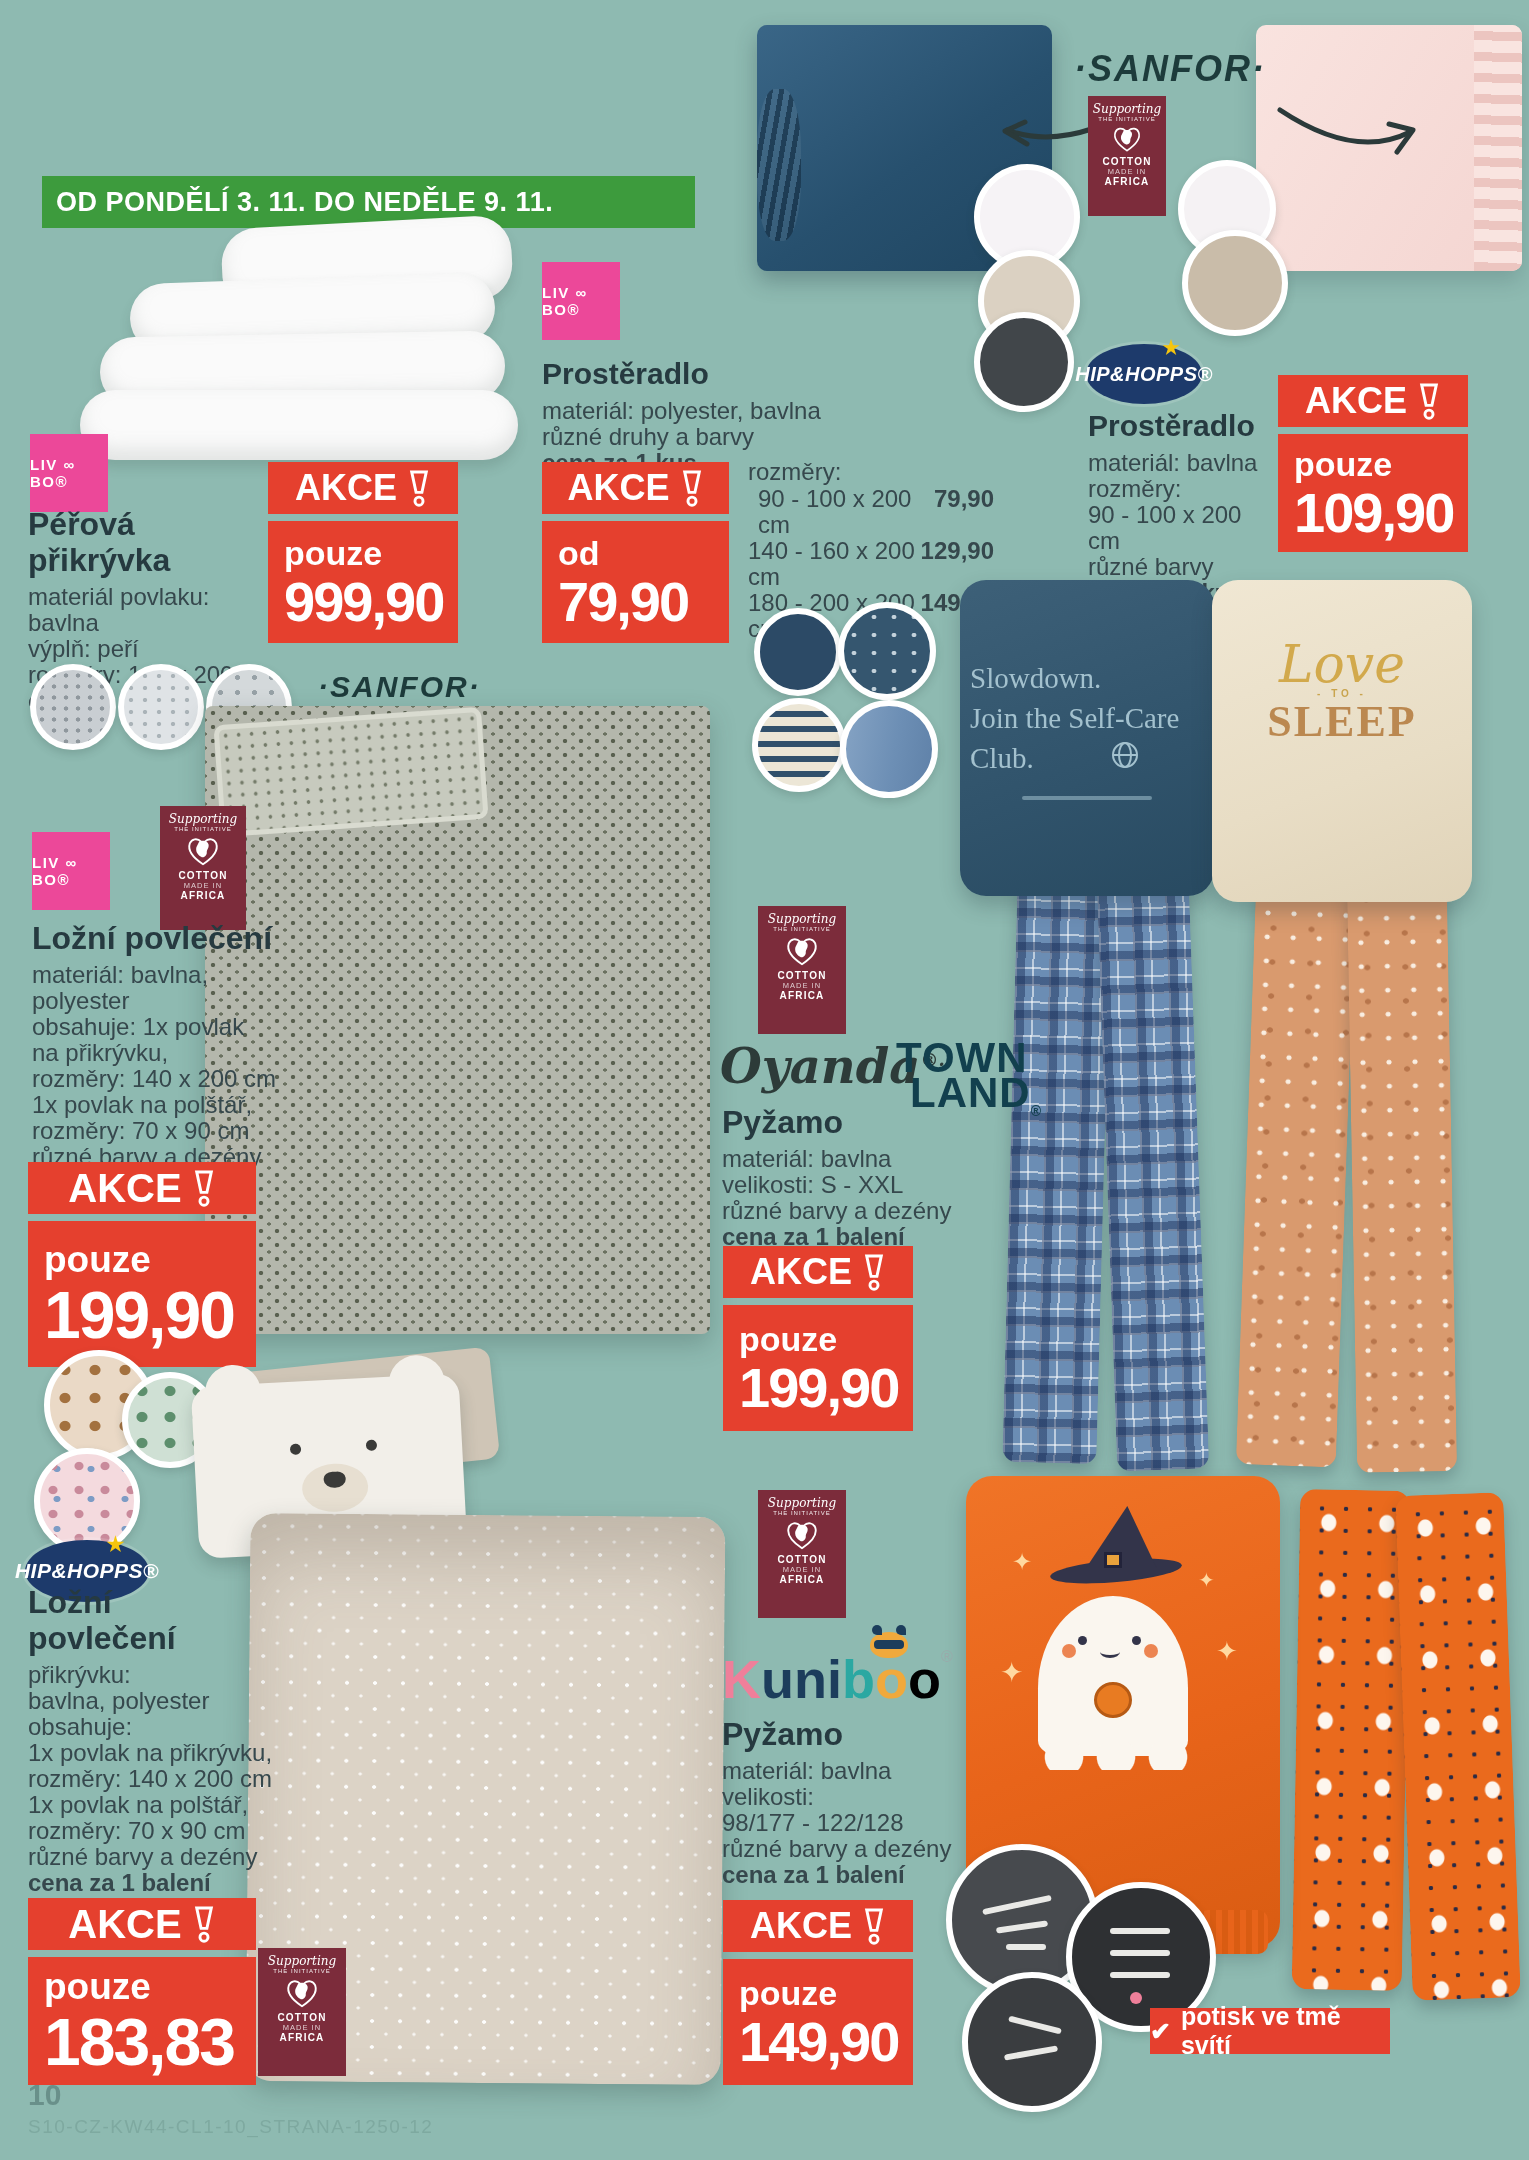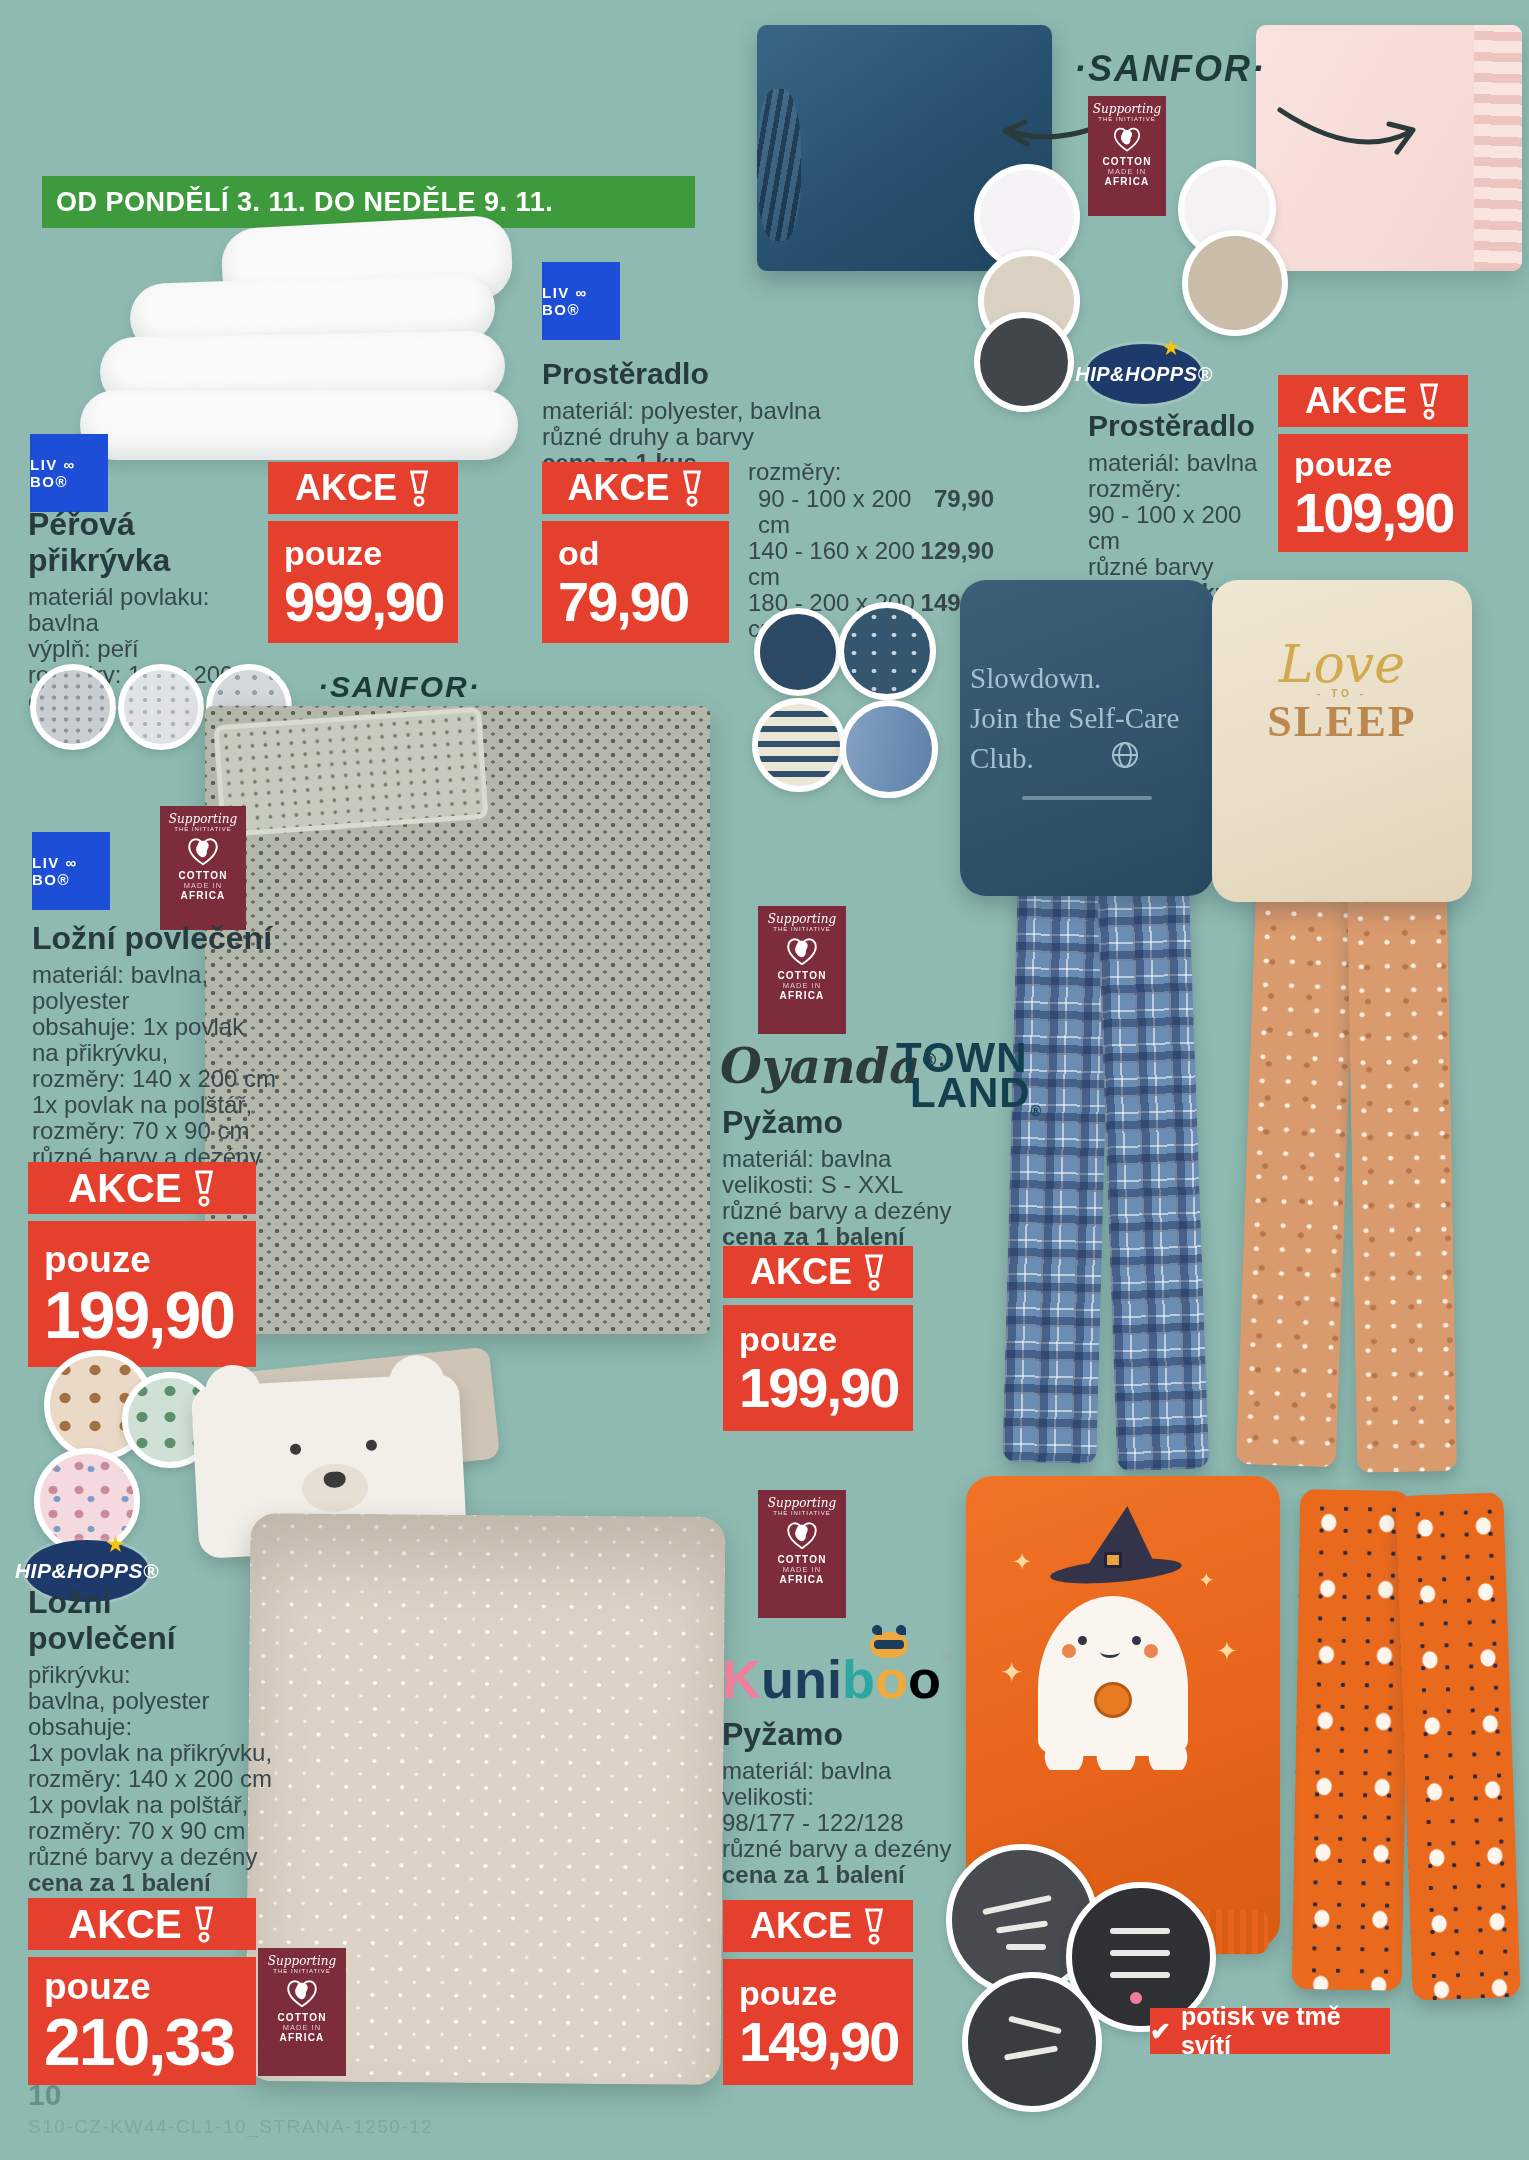--- a/index.html
+++ b/index.html
@@ -24,21 +24,21 @@
   
   .akce-head{background:var(--red);color:#fff;display:flex;align-items:center;justify-content:center;gap:10px;font-weight:800;font-size:36px;height:52px}
   .excl{height:38px;width:24px;fill:none;stroke:#fff;stroke-width:4px}
   .akce-price{background:var(--red);margin-top:7px;color:#fff;display:flex;flex-direction:column;justify-content:center;padding:6px 16px}
   .akce-price .q{font-size:34px;font-weight:800;line-height:1.15}
   .akce-price .p{font-size:56px;font-weight:800;letter-spacing:-2px;line-height:1.02}
   .akce-big .akce-price .p{font-size:66px}
   .akce-big .akce-price .q{font-size:37px}
 
   
-  .livbo{width:78px;height:78px;background:#1d4ed8;color:#fff;display:flex;align-items:center;justify-content:center;font-size:15px;font-weight:800;letter-spacing:1.5px}
+  .livbo{width:78px;height:78px;background:#ec4899;color:#fff;display:flex;align-items:center;justify-content:center;font-size:15px;font-weight:800;letter-spacing:1.5px}
   .hiphopps{background:var(--navy);border-radius:50%;color:#fff;display:flex;align-items:center;justify-content:center;font-weight:800;font-style:italic;letter-spacing:.5px;position:absolute;box-shadow:0 0 0 3px rgba(255,255,255,.15)}
   .hh-star{position:absolute;color:#f6c50e;font-style:normal}
   .cotton{background:var(--maroon);color:#fff;text-align:center;display:flex;flex-direction:column;align-items:center;padding:7px 4px 6px}
   .cotton .sup{font-family:"DejaVu Serif",serif;font-style:italic;font-size:12px;line-height:12px}
   .cotton .ini{font-size:6px;letter-spacing:1px;margin:1px 0 2px;opacity:.9}
   .cotton .l1{font-size:10px;font-weight:800;letter-spacing:1.2px;margin-top:2px}
   .cotton .l2{font-size:7.5px;opacity:.75;letter-spacing:1px}
   .cotton .l3{font-size:10px;font-weight:800;letter-spacing:1.2px}
   .sanfor{color:var(--teal);font-weight:800;font-style:italic;letter-spacing:2px}
   .townland{color:var(--tlnavy);font-weight:800;font-size:42px;line-height:35px;letter-spacing:1px}
@@ -216,21 +216,21 @@
   <div class="abs akce-big" style="left:28px;top:1898px;width:228px">
     <div class="akce-head" style="font-size:40px">
         <span>AKCE</span>
       <svg class="excl" viewBox="0 0 30 52">
           <path d="M5 4 H25 L19 32 H11 Z"></path>
           <circle cx="15" cy="44" r="5.5"></circle>
         </svg>
       </div>
     <div class="akce-price" style="height:128px">
       <span class="q">pouze</span>
-      <span class="p">210,33</span>
+      <span class="p">183,83</span>
     </div>
   </div>
 
   <div class="abs cotton" style="left:258px;top:1948px;width:88px;height:128px">
     <span class="sup">Supporting</span>
     <span class="ini">THE INITIATIVE</span>
     <svg width="40" height="34" viewBox="0 0 40 36">
         <path d="M20 32 C8 24 4 16 6 10 C8 5 14 4 18 8 L20 10 L22 8 C26 4 32 5 34 10 C36 16 32 24 20 32 Z" fill="none" stroke="#fff" stroke-width="2"></path>
         <path d="M16 8 C20 6 26 8 26 12 C26 16 24 16 24 20 C24 23 20 26 18 24 C14 22 12 18 13 14 Z" fill="#fff"></path>
       </svg>

